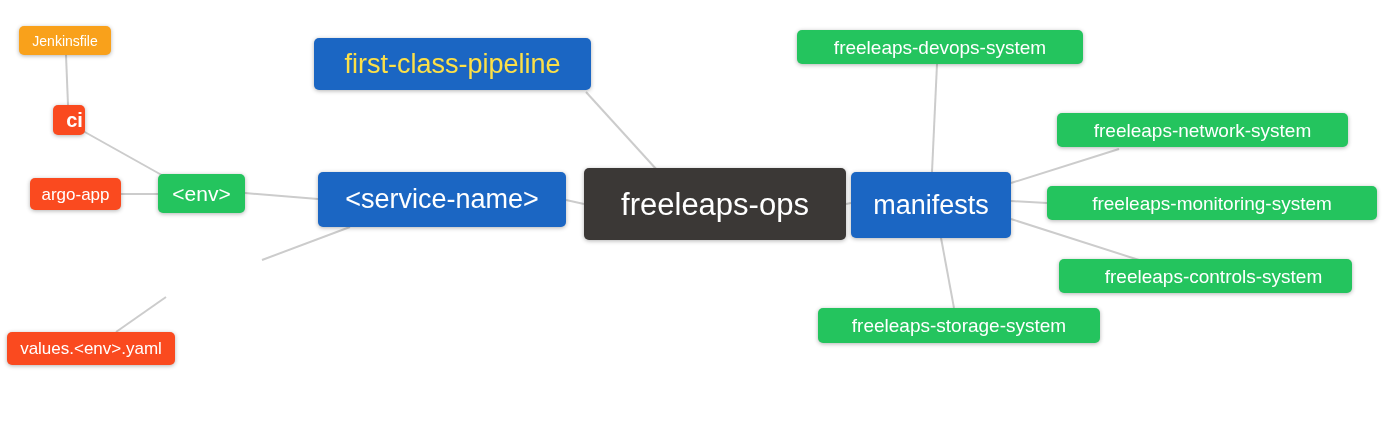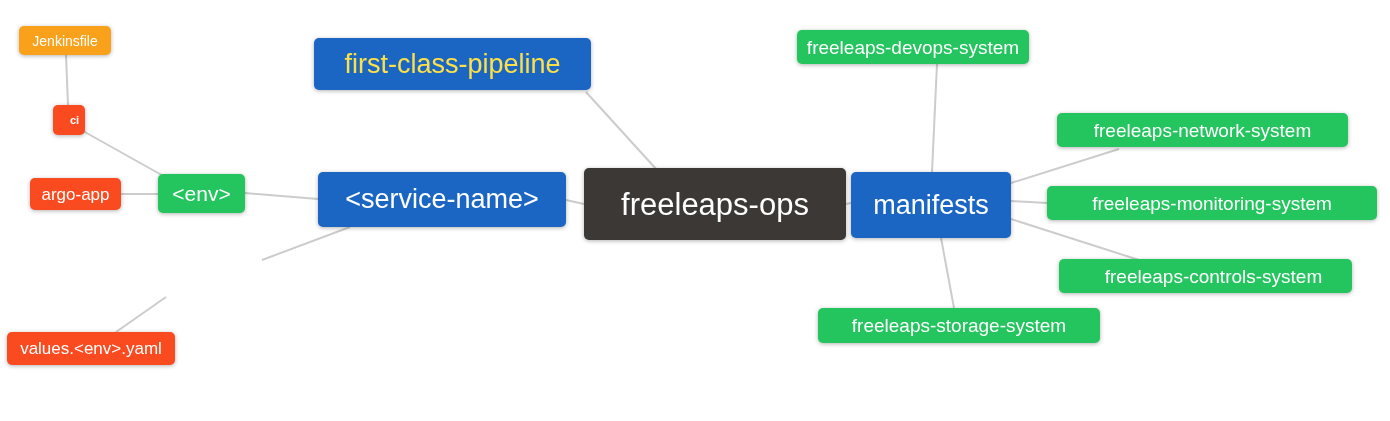--- a/index.html
+++ b/index.html
@@ -49,38 +49,38 @@
     <line stroke-width="2" x1="846" y1="204" x2="851" y2="203" stroke="#CCCCCC"></line>
     <line stroke-width="2" x1="937" y1="64" x2="932" y2="172" stroke="#CCCCCC"></line>
     <line stroke-width="2" x1="1011" y1="183" x2="1119" y2="149" stroke="#CCCCCC"></line>
     <line stroke-width="2" x1="1011" y1="201" x2="1047" y2="203" stroke="#CCCCCC"></line>
     <line stroke-width="2" x1="1011" y1="219" x2="1139" y2="260" stroke="#CCCCCC"></line>
     <line stroke-width="2" x1="939" y1="227" x2="954" y2="308" stroke="#CCCCCC"></line>
   </svg>
 
   <div class="node" style="left: 19px; top: 26px; width: 92px; height: 29px; font-size: 14px; background: rgb(249, 161, 27); color: rgb(255, 255, 255);">Jenkinsfile</div>
 
-  <div class="node" style="left: 53px; top: 105px; width: 32px; height: 30px; font-size: 11px; font-weight: bold; background: rgb(250, 74, 31); color: rgb(255, 255, 255); padding-left: 11px;">ci</div>
+  <div class="node" style="left: 53px; top: 105px; width: 32px; height: 30px; font-size: 20px; font-weight: bold; background: rgb(250, 74, 31); color: rgb(255, 255, 255); padding-left: 11px;">ci</div>
 
   <div class="node" style="left: 30px; top: 178px; width: 91px; height: 32px; font-size: 17px; background: rgb(250, 74, 31); color: rgb(255, 255, 255);">argo-app</div>
 
   <div class="node" style="left: 158px; top: 174px; width: 87px; height: 39px; font-size: 21px; background: rgb(36, 196, 94); color: rgb(255, 255, 255);">&lt;env&gt;</div>
 
 
   <div class="node" style="left: 7px; top: 332px; width: 168px; height: 33px; font-size: 17px; background: rgb(250, 74, 31); color: rgb(255, 255, 255);">values.&lt;env&gt;.yaml</div>
 
   <div class="node" style="left: 314px; top: 38px; width: 277px; height: 52px; font-size: 27px; background: rgb(27, 102, 195); color: #fde047;">first-class-pipeline</div>
 
   <div class="node" style="left: 318px; top: 172px; width: 248px; height: 55px; font-size: 27px; background: rgb(27, 102, 195); color: rgb(255, 255, 255);">&lt;service-name&gt;</div>
 
   <div class="node" style="left: 584px; top: 168px; width: 262px; height: 72px; font-size: 31px; background: rgb(59, 56, 54); color: rgb(255, 255, 255);">freeleaps-ops</div>
 
   <div class="node" style="left: 851px; top: 172px; width: 160px; height: 66px; font-size: 27px; background: rgb(27, 102, 195); color: rgb(255, 255, 255);">manifests</div>
 
-  <div class="node" style="left: 797px; top: 30px; width: 232px; height: 34px; font-size: 19px; background: rgb(36, 196, 94); color: rgb(255, 255, 255);">freeleaps-devops-system</div>
+  <div class="node" style="left: 797px; top: 30px; width: 286px; height: 34px; font-size: 19px; background: rgb(36, 196, 94); color: rgb(255, 255, 255);">freeleaps-devops-system</div>
 
   <div class="node" style="left: 1057px; top: 113px; width: 291px; height: 34px; font-size: 19px; background: rgb(36, 196, 94); color: rgb(255, 255, 255);">freeleaps-network-system</div>
 
   <div class="node" style="left: 1047px; top: 186px; width: 330px; height: 34px; font-size: 19px; background: rgb(36, 196, 94); color: rgb(255, 255, 255);">freeleaps-monitoring-system</div>
 
   <div class="node" style="left: 1059px; top: 259px; width: 293px; height: 34px; font-size: 19px; background: rgb(36, 196, 94); color: rgb(255, 255, 255); padding-left: 16px;">freeleaps-controls-system</div>
 
   <div class="node" style="left: 818px; top: 308px; width: 282px; height: 35px; font-size: 19px; background: rgb(36, 196, 94); color: rgb(255, 255, 255);">freeleaps-storage-system</div>
 
 </div>

